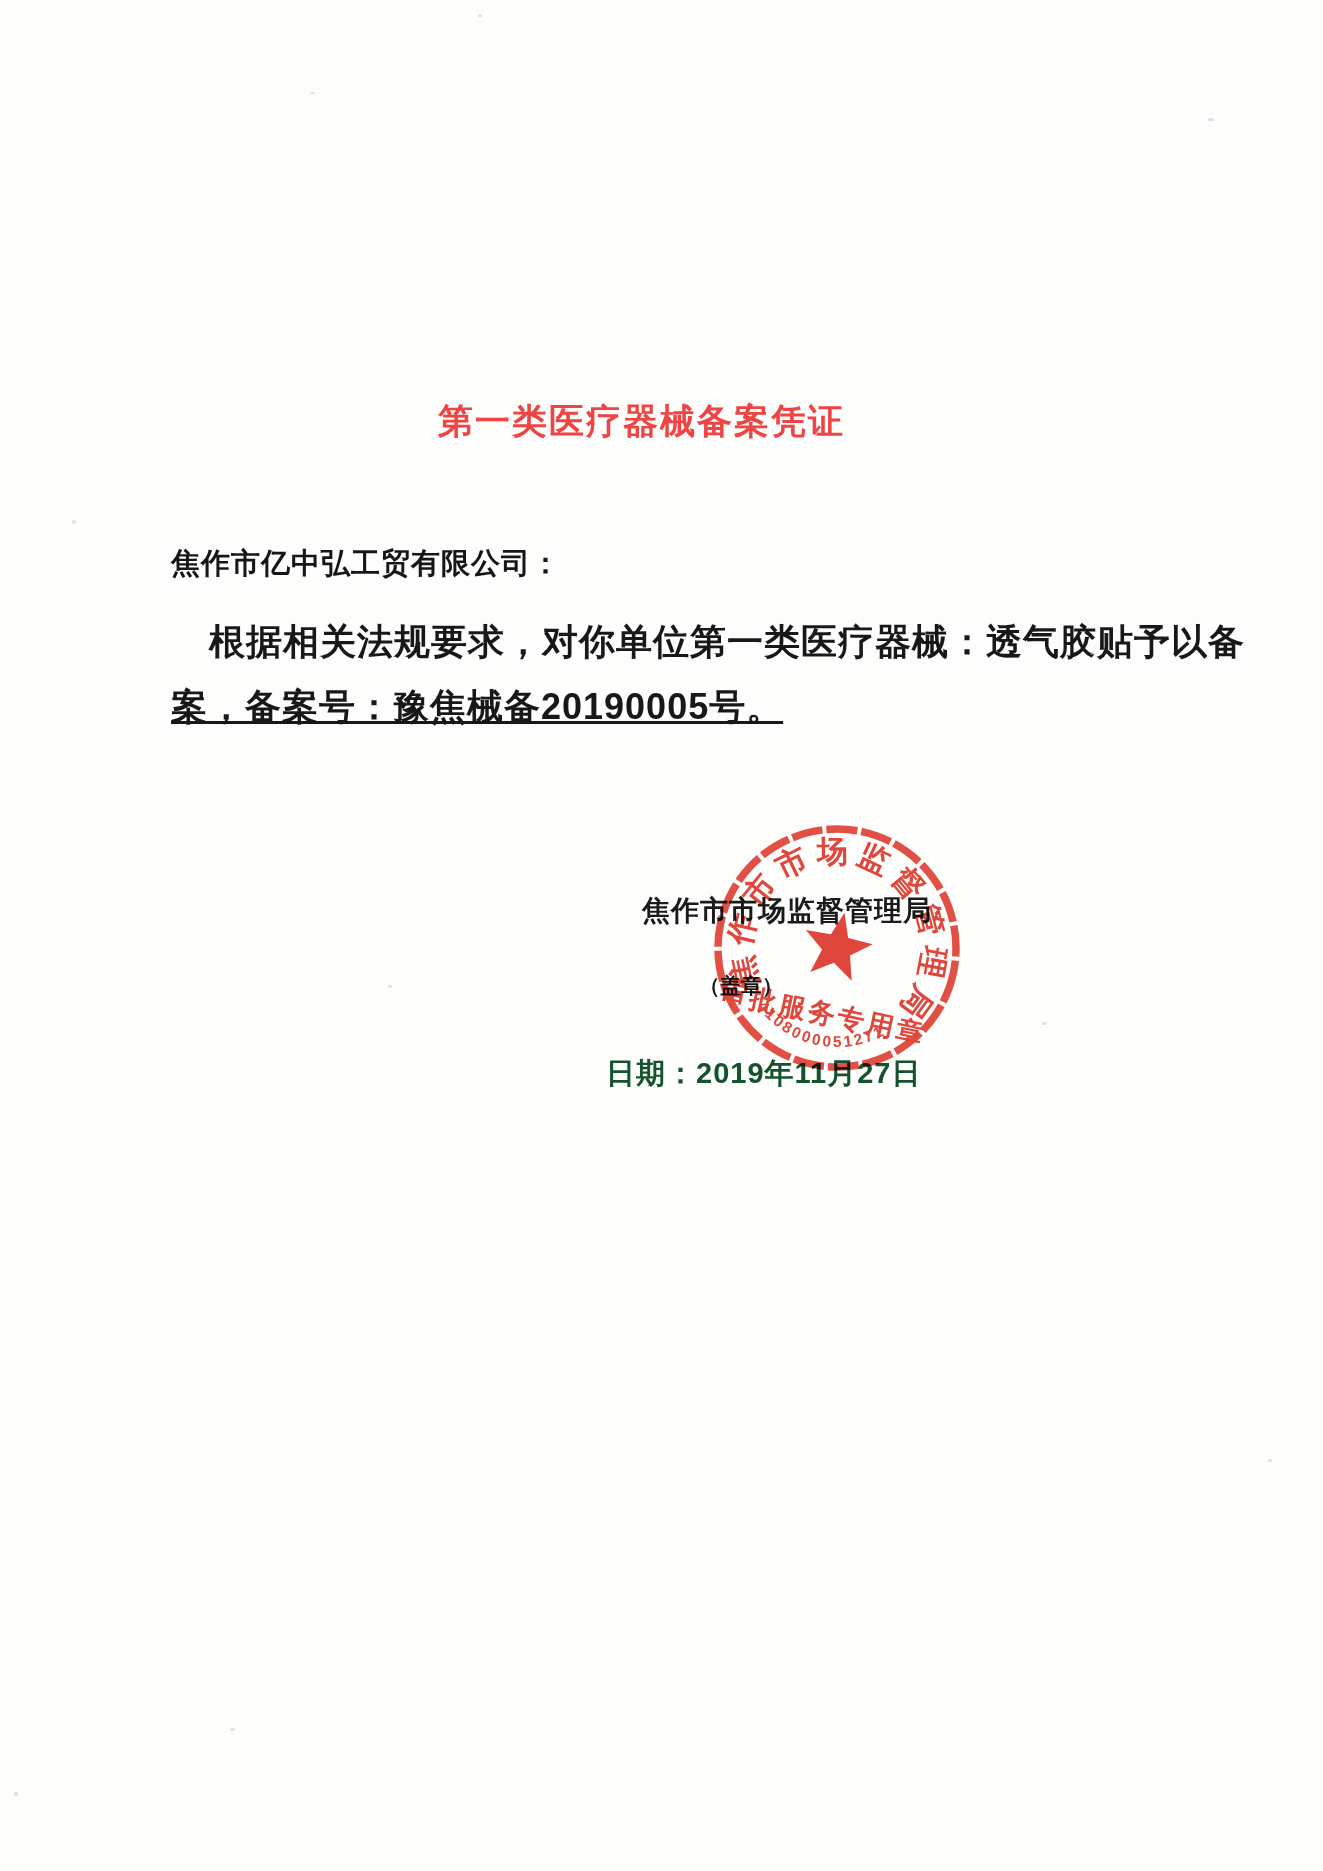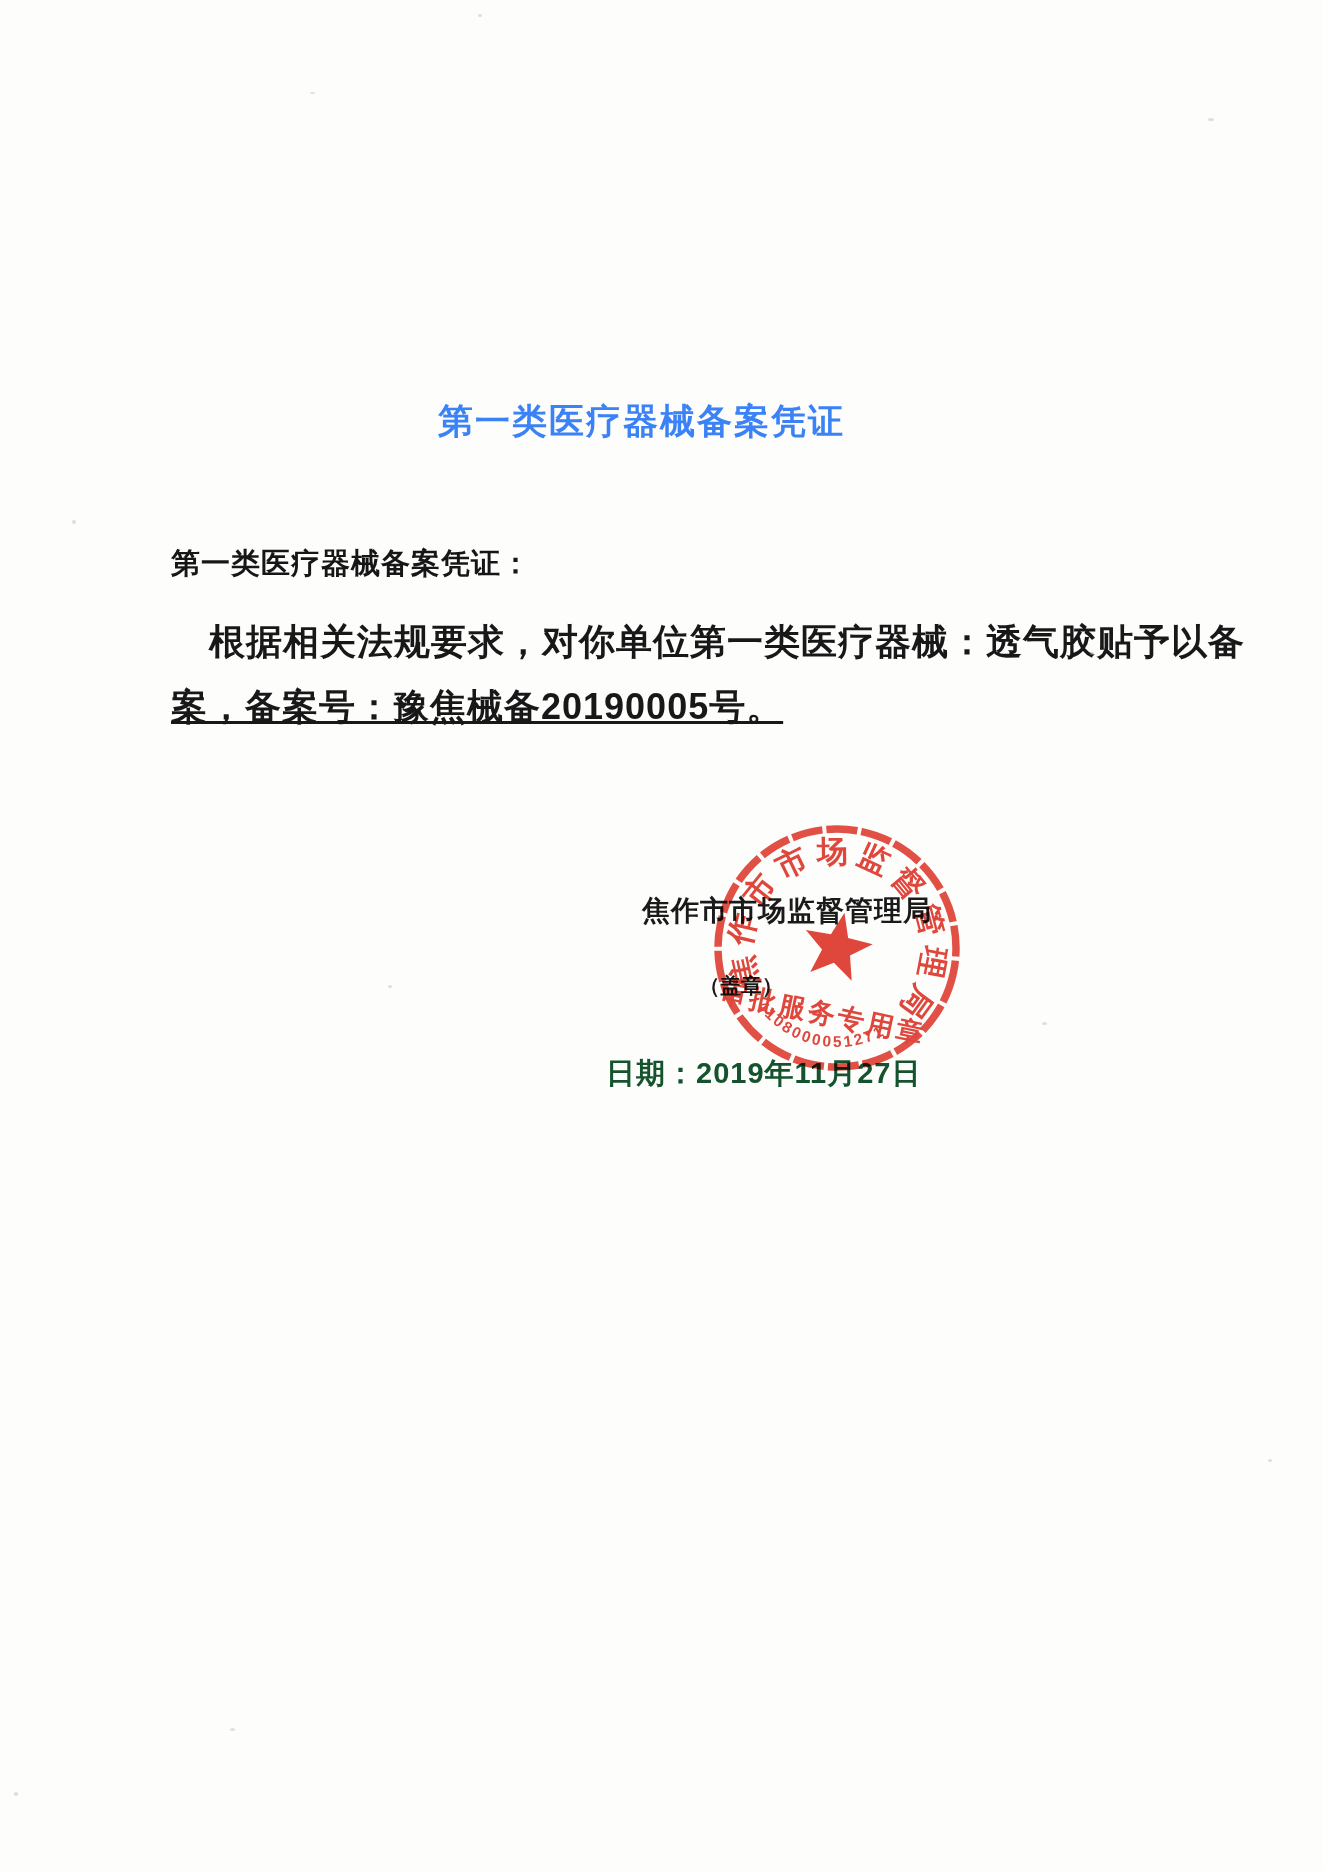--- a/index.html
+++ b/index.html
@@ -8,21 +8,21 @@
     width:1323px;height:1871px;
     margin:0 auto;
     background:#fdfdfc;
     overflow:hidden;
     font-family:"Liberation Sans", sans-serif;
     color:#1b1b1b;
   }
   .doc-title{
     position:absolute;left:438px;top:398px;
     font-size:35px;font-weight:700;letter-spacing:2px;
-    color:#3b82f6;
+    color:#ef4444;
   }
   .salutation{
     position:absolute;left:171px;top:544px;
     font-size:29px;font-weight:700;letter-spacing:1px;
     color:#161616;
   }
   .para-line{
     position:absolute;
     font-size:36px;font-weight:600;letter-spacing:1px;
     color:#181818;white-space:nowrap;
@@ -48,21 +48,21 @@
   }
   .speck{position:absolute;background:#b9b9b9;border-radius:50%;opacity:.45;}
 </style>
 </head>
 <body>
 
 <div class="page">
 
   <div class="doc-title">第一类医疗器械备案凭证</div>
 
-  <div class="salutation">第一类医疗器械备案凭证：</div>
+  <div class="salutation">焦作市亿中弘工贸有限公司：</div>
 
   <div class="para-line para-line-1">根据相关法规要求，对你单位第一类医疗器械：透气胶贴予以备</div>
   <div class="para-line para-line-2">案，备案号：豫焦械备20190005号。</div>
 
   <div class="sig-agency">焦作市市场监督管理局</div>
   <div class="sig-seal-note">（盖章）</div>
   <div class="sig-date">日期：2019年11月27日</div>
 
   <svg class="stamp" viewBox="-160 -160 320 320" xmlns="http://www.w3.org/2000/svg">
     <defs>

